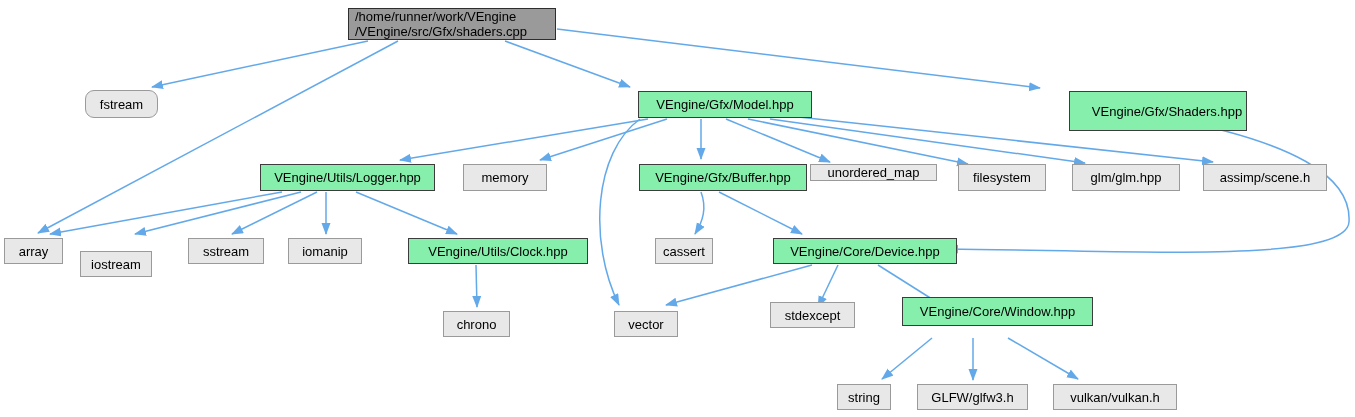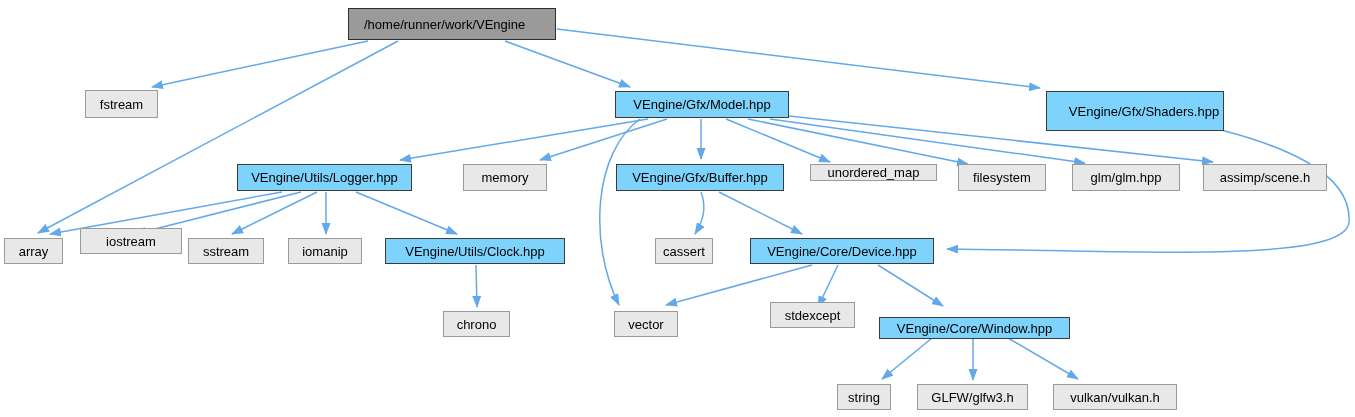--- a/index.html
+++ b/index.html
@@ -8,25 +8,25 @@
     font-family:"Liberation Sans", sans-serif; overflow:hidden;
   }
   .edges { position:absolute; left:0; top:0; width:1355px; height:417px; }
   .edge { fill:none; stroke:#63a9e9; stroke-width:1.5px; }
   .node {
     position:absolute; box-sizing:border-box; display:flex;
     align-items:center; justify-content:center; white-space:nowrap;
     font-size:13px; color:#000; padding:0 6px;
   }
   .node.gray  { background:#e8e8e8; border:1px solid #9a9a9a; }
-  .node.white { background:#7dd3fc; border:1px solid #3c3c3c; }
+  .node.white { background:#86efac; border:1px solid #3c3c3c;margin-left:23px; }
   .node.root  {
     background:#9a9a9a; border:1px solid #2e2e2e;
     flex-direction:column; align-items:flex-start; justify-content:center;
-    padding:0 15px; line-height:15px;
+    padding:0 6px; line-height:15px;
   }
 </style>
 </head>
 <body>
 
 <div class="canvas">
 
   <svg class="edges" width="1355" height="417" viewBox="0 0 1355 417" xmlns="http://www.w3.org/2000/svg">
     <defs>
       <marker id="arrow" markerUnits="userSpaceOnUse" markerWidth="14" markerHeight="11" refX="11" refY="4.5" orient="auto">
@@ -64,44 +64,45 @@
     <path class="edge" d="M838,265 L818,307" marker-end="url(#arrow)"></path>
     <path class="edge" d="M878,265 L943,306" marker-end="url(#arrow)"></path>
 
     <path class="edge" d="M932,338 L882,379" marker-end="url(#arrow)"></path>
     <path class="edge" d="M973,338 L973,380" marker-end="url(#arrow)"></path>
     <path class="edge" d="M1008,338 L1078,379" marker-end="url(#arrow)"></path>
   </svg>
 
   <div class="node root" style="left:348px; top:8px; width:208px; height:32px;">
     <span>/home/runner/work/VEngine</span>
+    <span>/VEngine/src/Gfx/shaders.cpp</span>
   </div>
 
-  <div class="node gray" style="left:85px;   top:90px;  width:73px;  height:28px;">fstream</div>
+  <div class="node gray" style="left:85px;   top:90px;  width:73px;  height:28px;border-radius:9px;">fstream</div>
   <div class="node white" style="left:615px;  top:91px;  width:174px; height:27px;">VEngine/Gfx/Model.hpp</div>
   <div class="node white" style="left:1046px; top:91px;  width:178px; height:40px;padding-left:24px;">VEngine/Gfx/Shaders.hpp</div>
 
   <div class="node white" style="left:237px;  top:164px; width:175px; height:27px;">VEngine/Utils/Logger.hpp</div>
   <div class="node gray" style="left:463px;  top:164px; width:84px;  height:27px;">memory</div>
   <div class="node white" style="left:616px;  top:164px; width:168px; height:27px;">VEngine/Gfx/Buffer.hpp</div>
   <div class="node gray" style="left:810px;  top:164px; width:127px; height:17px;">unordered_map</div>
   <div class="node gray" style="left:958px;  top:164px; width:88px;  height:27px;">filesystem</div>
   <div class="node gray" style="left:1072px; top:164px; width:108px; height:27px;">glm/glm.hpp</div>
   <div class="node gray" style="left:1203px; top:164px; width:124px; height:27px;">assimp/scene.h</div>
 
   <div class="node gray" style="left:4px;    top:238px; width:59px;  height:26px;text-align:center;">array</div>
-  <div class="node gray" style="left:80px;   top:228px; width:102px;  height:26px;">iostream</div>
+  <div class="node gray" style="left:80px;   top:251px; width:72px;  height:26px;">iostream</div>
   <div class="node gray" style="left:188px;  top:238px; width:76px;  height:26px;">sstream</div>
   <div class="node gray" style="left:288px;  top:238px; width:74px;  height:26px;">iomanip</div>
   <div class="node white" style="left:385px;  top:238px; width:180px; height:26px;">VEngine/Utils/Clock.hpp</div>
   <div class="node gray" style="left:655px;  top:238px; width:58px;  height:26px;">cassert</div>
   <div class="node white" style="left:750px;  top:238px; width:184px; height:26px;">VEngine/Core/Device.hpp</div>
 
   <div class="node gray" style="left:443px;  top:311px; width:67px;  height:26px;">chrono</div>
   <div class="node gray" style="left:614px;  top:311px; width:64px;  height:26px;">vector</div>
   <div class="node gray" style="left:770px;  top:302px; width:85px;  height:26px;">stdexcept</div>
-  <div class="node white" style="left:879px;  top:317px; width:191px; height:22px;">VEngine/Core/Window.hpp</div>
+  <div class="node white" style="left:879px;  top:297px; width:191px; height:29px;">VEngine/Core/Window.hpp</div>
 
   <div class="node gray" style="left:837px;  top:384px; width:54px;  height:26px;">string</div>
   <div class="node gray" style="left:917px;  top:384px; width:111px; height:26px;">GLFW/glfw3.h</div>
   <div class="node gray" style="left:1053px; top:384px; width:124px; height:26px;">vulkan/vulkan.h</div>
 
 </div>
 
 </body></html>

